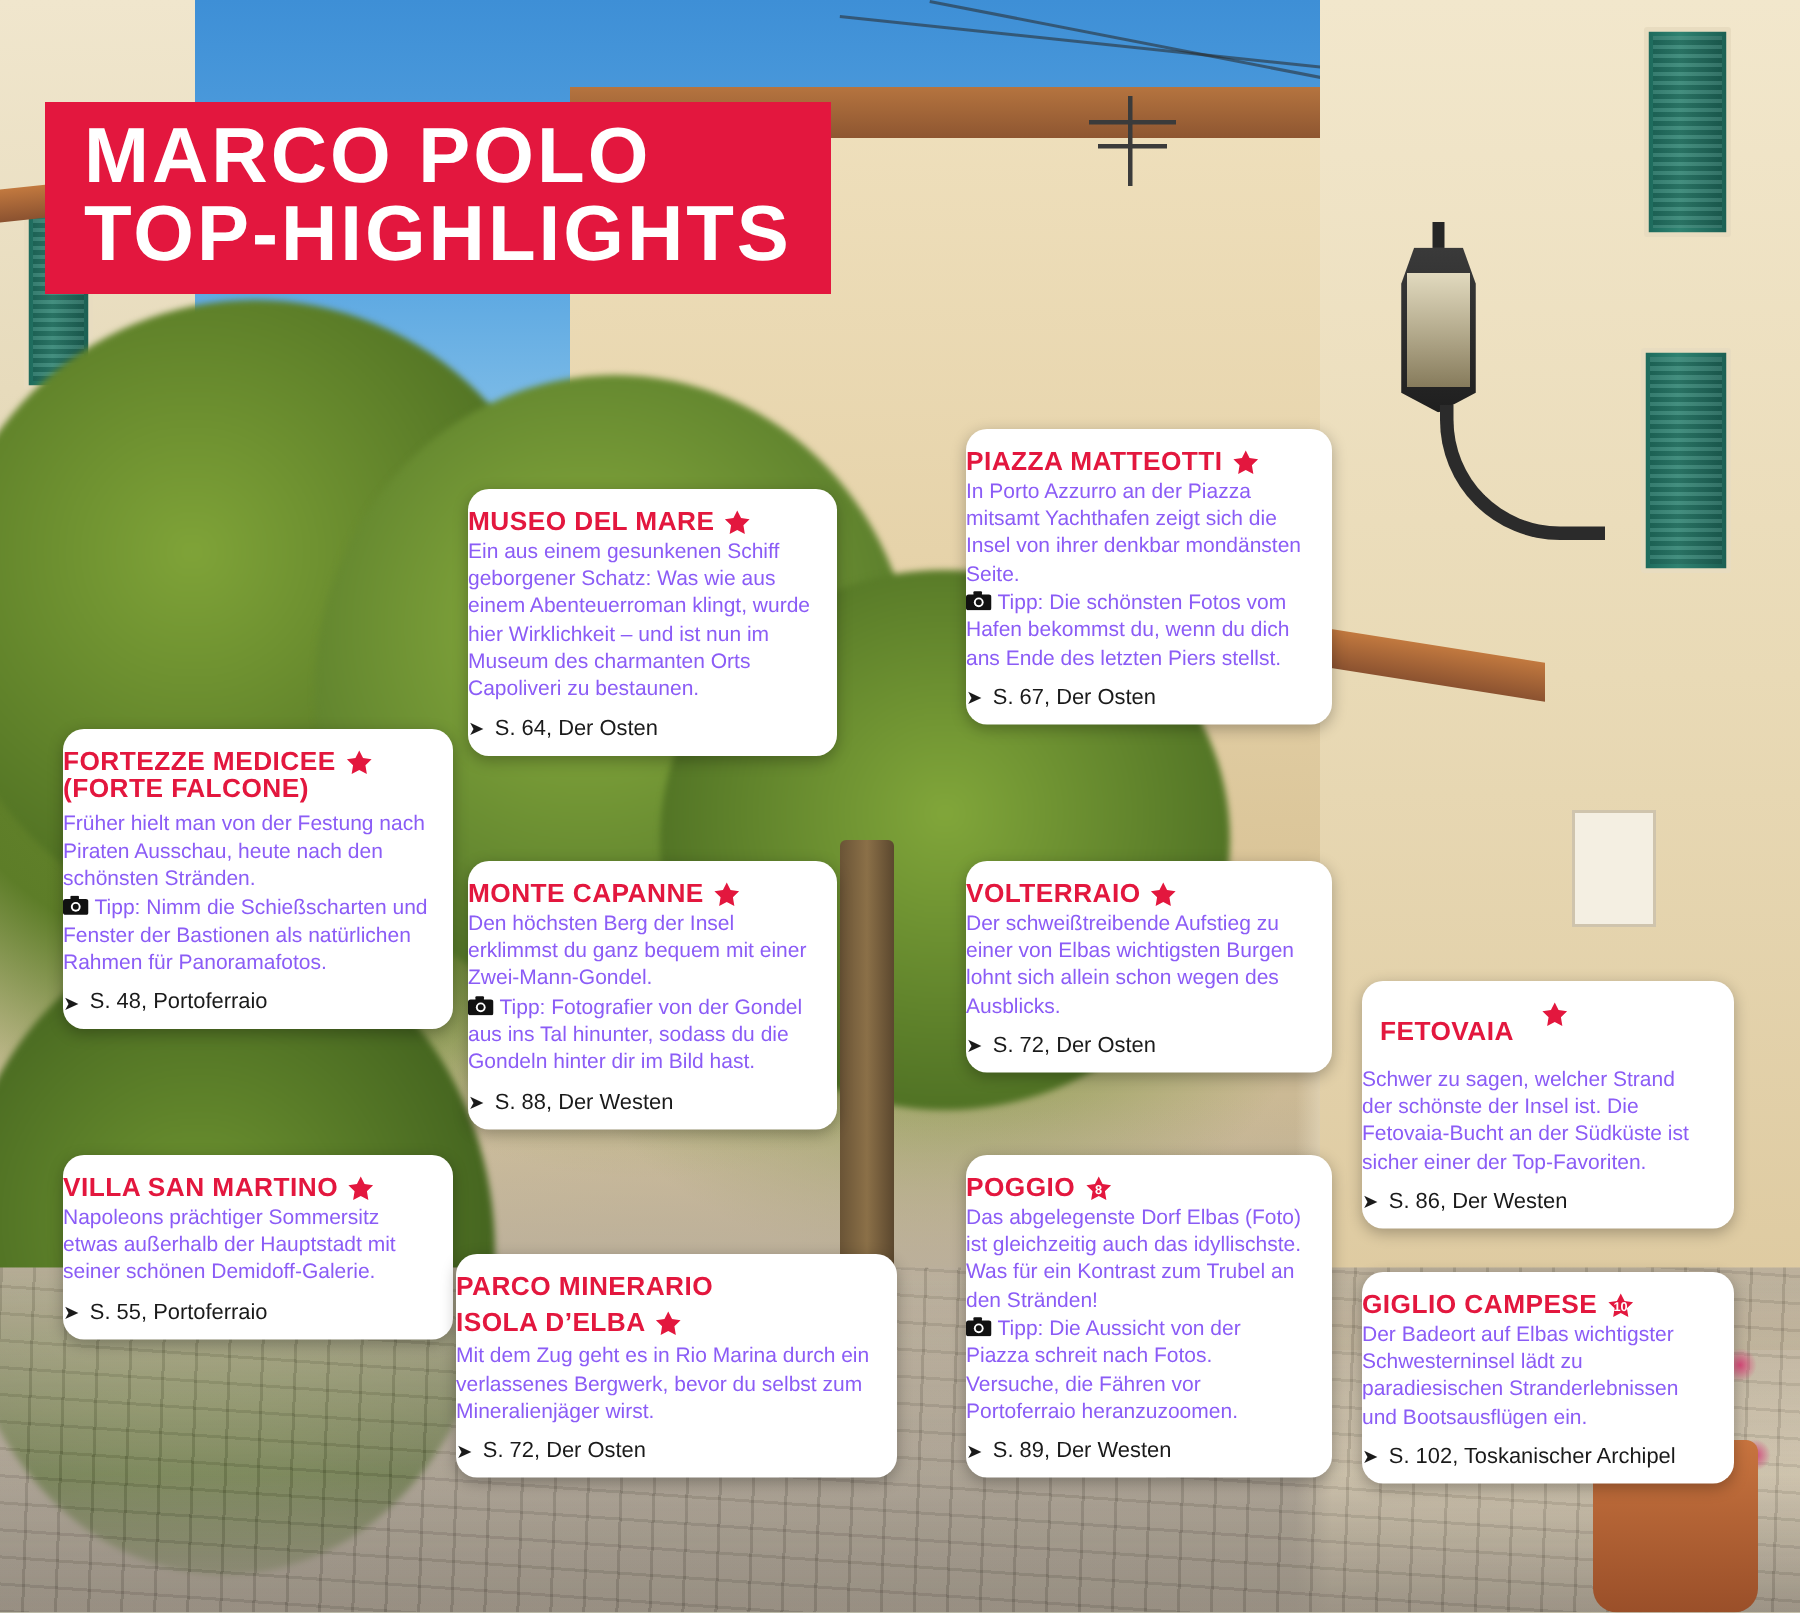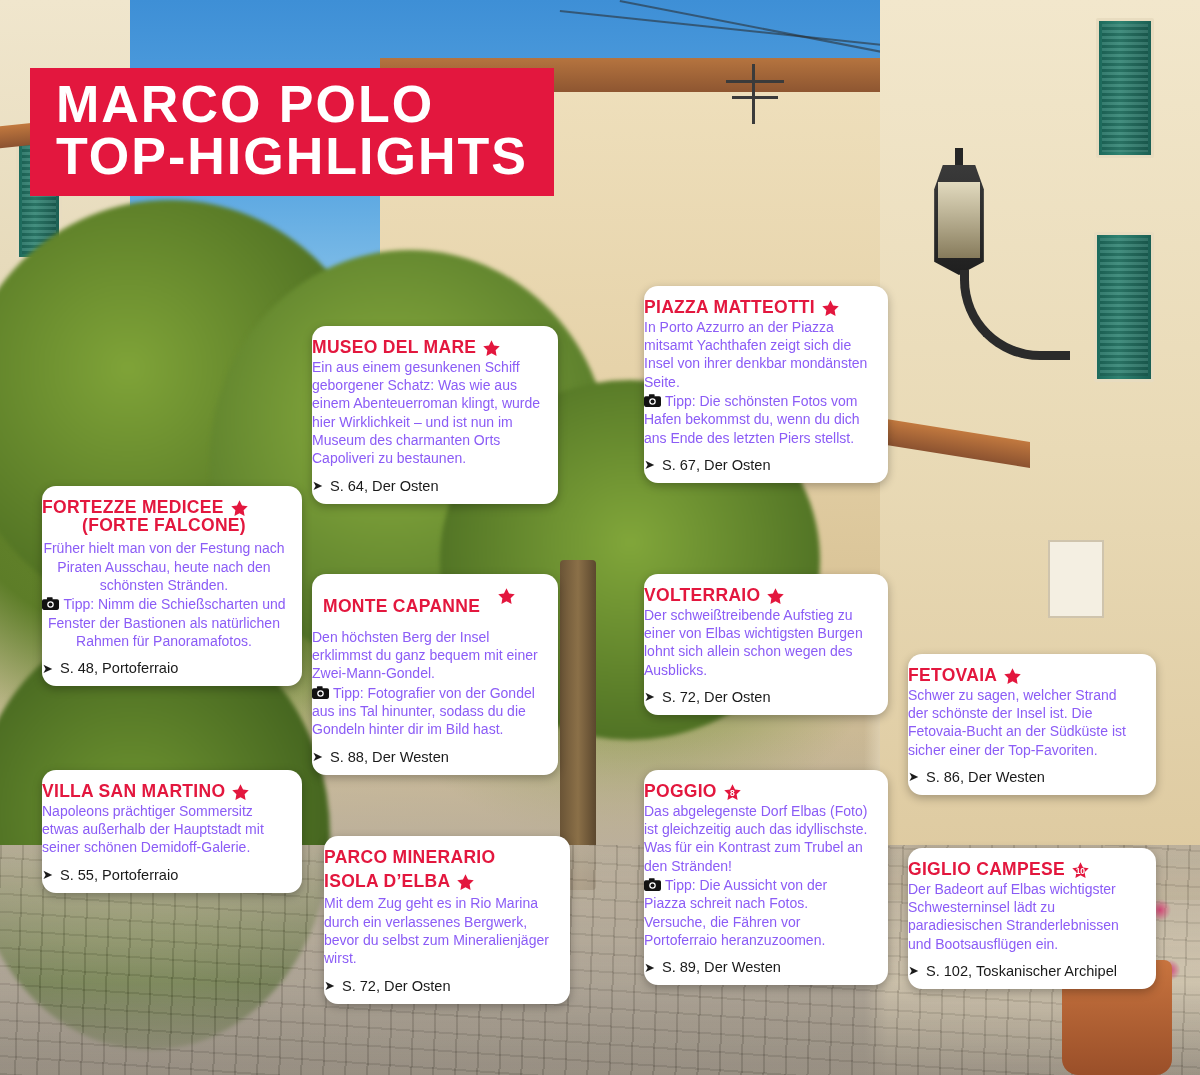--- a/index.html
+++ b/index.html
@@ -196,25 +196,25 @@
     margin-top: 10px;
     font-size: 14.6px;
     color: #1a1a1a;
     display: flex; align-items: center; gap: 7px;
   }
   .arrow {
     color: #1a1a1a; font-size: 13px; line-height: 1;
   }
 
   
-  #card-fortezze      { left: 42px;  top: 486px;  width: 260px; text-align: center; }
+  #card-fortezze      { left: 42px;  top: 486px;  width: 260px; }
   #card-villa         { left: 42px;  top: 770px;  width: 260px; }
   #card-museo         { left: 312px; top: 326px;  width: 246px; }
   #card-monte         { left: 312px; top: 574px;  width: 246px; }
-  #card-parco         { left: 324px; top: 836px;  width: 246px; }
+  #card-parco         { left: 304px; top: 836px;  width: 294px; }
   #card-piazza        { left: 644px; top: 286px;  width: 244px; }
   #card-volterraio    { left: 644px; top: 574px;  width: 244px; }
   #card-poggio        { left: 644px; top: 770px;  width: 244px; }
   #card-fetovaia      { left: 908px; top: 654px;  width: 248px; }
   #card-giglio        { left: 908px; top: 848px;  width: 248px; }
 </style>
 </head>
 <body>
 
 <div id="photo">
@@ -315,21 +315,21 @@
   </div>
   <div class="card-body">Ein aus einem gesunkenen Schiff geborgener Schatz: Was wie aus einem Abenteuerroman klingt, wurde hier Wirklichkeit – und ist nun im Museum des charmanten Orts Capoliveri zu bestaunen.</div>
   <div class="card-ref">
     <span class="arrow">➤</span>
     <span>S. 64, Der Osten</span>
   </div>
 </div>
 
 <div class="card" id="card-monte">
   <div class="title-row">
-    <span class="card-title" style="margin:11px">MONTE CAPANNE</span>
+    <span class="card-title" style="margin:0">MONTE CAPANNE</span>
     <span class="star">
       <svg viewBox="0 0 24 24">
           <path d="M12 1.6l3.2 6.5 7.2 1-5.2 5.1 1.2 7.2L12 18l-6.4 3.4 1.2-7.2L1.6 9.1l7.2-1z" fill="#e3173e"></path>
         </svg>
       <span class="num"></span>
     </span>
   </div>
   <div class="card-body">Den höchsten Berg der Insel erklimmst du ganz bequem mit einer Zwei-Mann-Gondel.</div>
   <div class="card-body tip">
     <span class="cam">
@@ -431,21 +431,21 @@
     </span><span>Tipp: Die Aussicht von der Piazza schreit nach Fotos. Versuche, die Fähren vor Portoferraio heranzuzoomen.</span>
   </div>
   <div class="card-ref">
     <span class="arrow">➤</span>
     <span>S. 89, Der Westen</span>
   </div>
 </div>
 
 <div class="card" id="card-fetovaia">
   <div class="title-row">
-    <span class="card-title" style="margin:0">FETOVAIA</span>
+    <span class="card-title" style="margin:12px">FETOVAIA</span>
     <span class="star">
       <svg viewBox="0 0 24 24">
           <path d="M12 1.6l3.2 6.5 7.2 1-5.2 5.1 1.2 7.2L12 18l-6.4 3.4 1.2-7.2L1.6 9.1l7.2-1z" fill="#e3173e"></path>
         </svg>
       <span class="num"></span>
     </span>
   </div>
   <div class="card-body">Schwer zu sagen, welcher Strand der schönste der Insel ist. Die Fetovaia-Bucht an der Südküste ist sicher einer der Top-Favoriten.</div>
   <div class="card-ref">
     <span class="arrow">➤</span>

